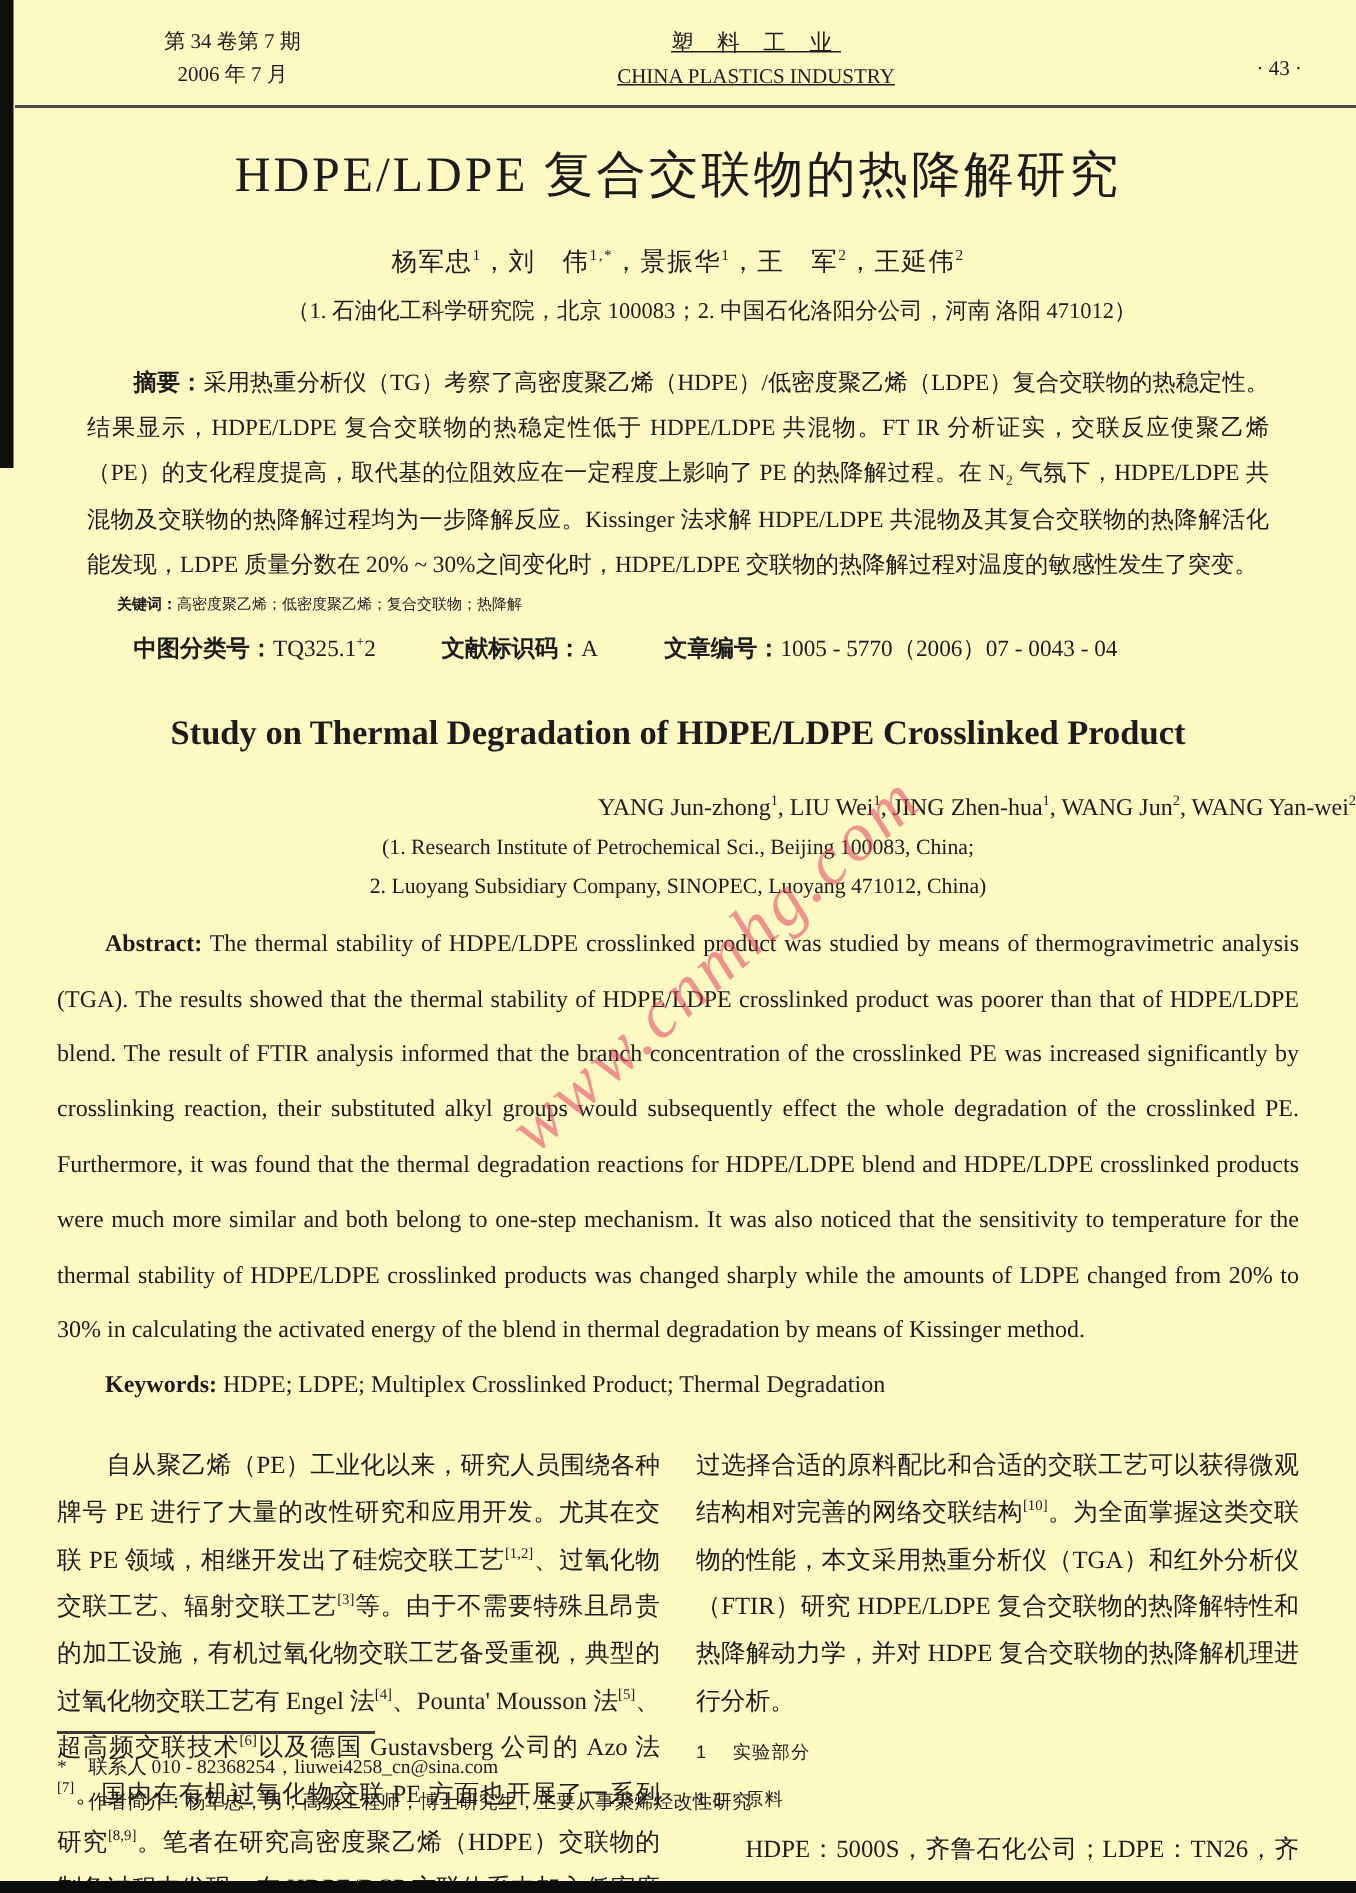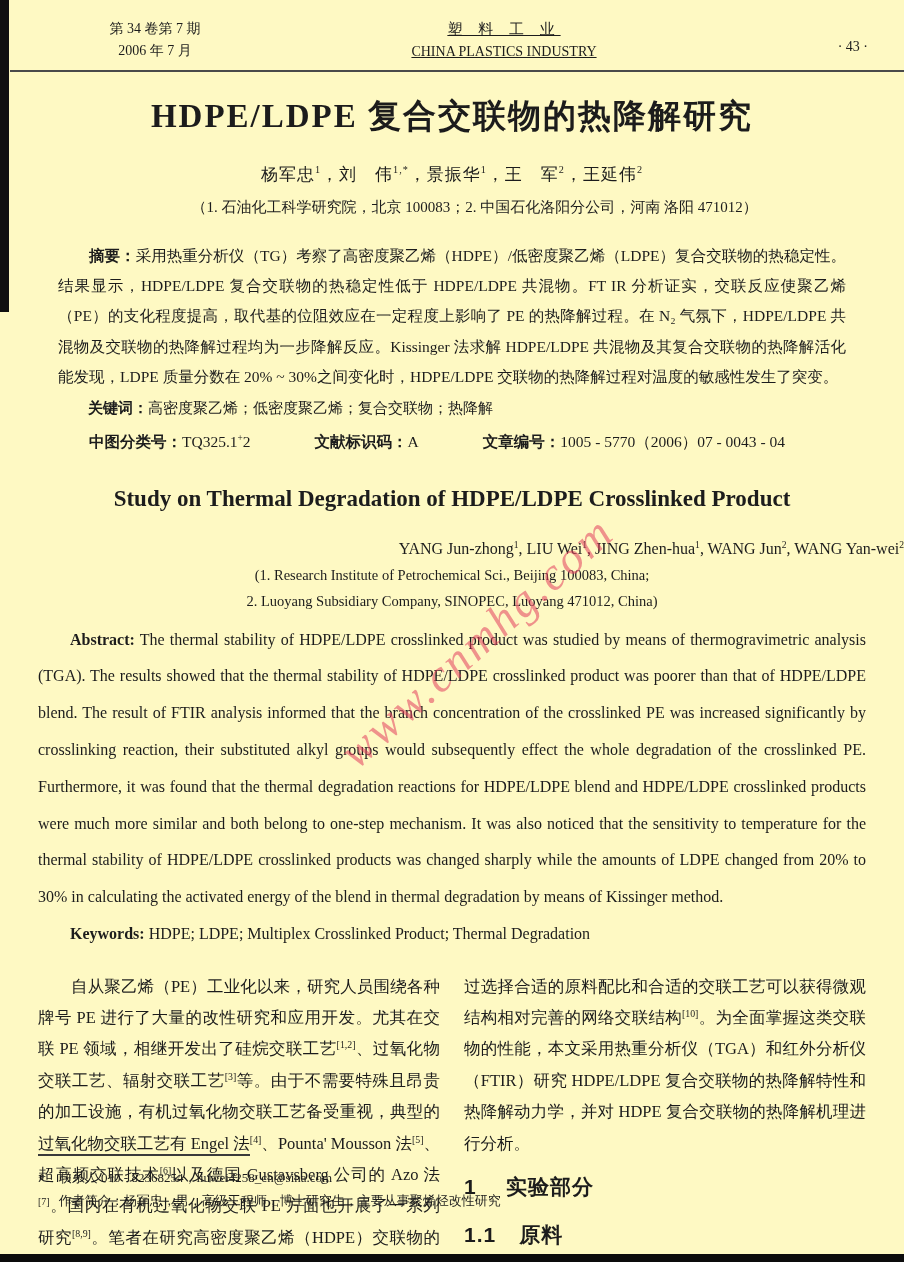--- a/index.html
+++ b/index.html
@@ -16,42 +16,42 @@
   .journal-header {
     display:flex; align-items:flex-start;
     padding:18px 36px 0 80px; font-size:14px; line-height:1.55;
   }
   .jh-left { width:150px; text-align:center; }
   .jh-center { flex:1; text-align:center;text-decoration:underline; }
   .jh-center .cn { letter-spacing:6px; font-size:15px; }
   .jh-right { width:90px; text-align:right; padding-top:18px; font-size:14px; }
   .header-rule { margin:7px 0 0 10px; border-top:2px solid #4a4a4a; }
   
-  .title-cn { text-align:center; font-size:33px; font-weight:bold; letter-spacing:2px; }
+  .title-cn { text-align:center; font-size:33px; font-weight:normal; letter-spacing:2px; }
   .authors-cn { margin-top:24px; text-align:center; font-size:17px; letter-spacing:1px; }
   .affil-cn { margin-top:12px; text-align:center; font-size:15px;padding-left:45px; }
   
   .abs-cn { margin:24px 58px 0 58px; font-size:15.5px; line-height:1.95; text-align:justify; }
   .abs-cn .para { text-indent:2em; }
   .bold-label { font-weight:bold; }
-  .kw-cn { margin:2px 58px 0 58px; font-size:15px; line-height:1.95; text-indent:2em; }
-  .clc-row { display:flex; gap:64px; margin:4px 58px 0 58px; padding-left:2em; font-size:15.5px; line-height:1.95; }
+  .kw-cn { margin:2px 58px 0 58px; font-size:10px; line-height:1.95; text-indent:2em; }
+  .clc-row { display:flex; gap:44px; margin:4px 58px 0 58px; padding-left:2em; font-size:15.5px; line-height:1.95; }
   
   .title-en { margin-top:28px; text-align:center; font-size:23px; font-weight:bold; }
   .authors-en { margin-top:28px; text-align:right; font-size:16px; }
   .affil-en { margin-top:9px; text-align:center; font-size:14.5px; }
   .abs-en { margin:12px 38px 0 38px; font-size:16px; line-height:2.3; text-align:justify; }
   .abs-en .para { text-indent:2em; }
   .kw-en { margin:0 38px 0 38px; font-size:16px; line-height:2.3; text-indent:2em; }
   
   .columns { display:flex; gap:24px; margin:18px 38px 0 38px; }
   .col { flex:1; font-size:16.5px; line-height:1.9; text-align:justify; }
   .col p { margin:0; }
   .col .indent { text-indent:2em; }
-  .sec-head { font-weight:bold; font-size:21px; margin:8px 0 6px 0; font-family:"Liberation Sans","DejaVu Sans",sans-serif; letter-spacing:1px; }
+  .sec-head { font-weight:normal; font-size:12px; margin:8px 0 6px 0; font-family:"Liberation Sans","DejaVu Sans",sans-serif; letter-spacing:1px; }
   .sec-head .num { margin-right:1.4em; }
   .sec-head.sub .num { margin-right:1.1em; }
   
   .footnote { position:absolute; left:38px; top:1154px; width:830px; font-size:13px; line-height:1.8; }
   .footnote-rule { width:212px; border-top:2px solid #3a3a3a; margin-bottom:10px; }
   .fn-line { white-space:nowrap; }
   .fn-star { display:inline-block; width:1.6em; }
   
   .watermark {
     position:absolute; left:290px; top:585px; width:440px;

